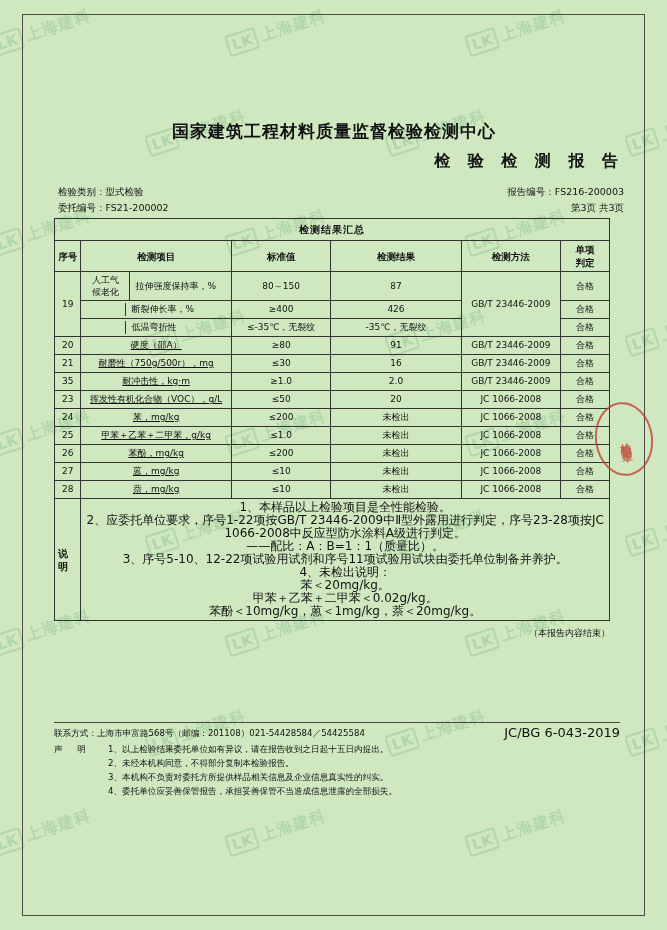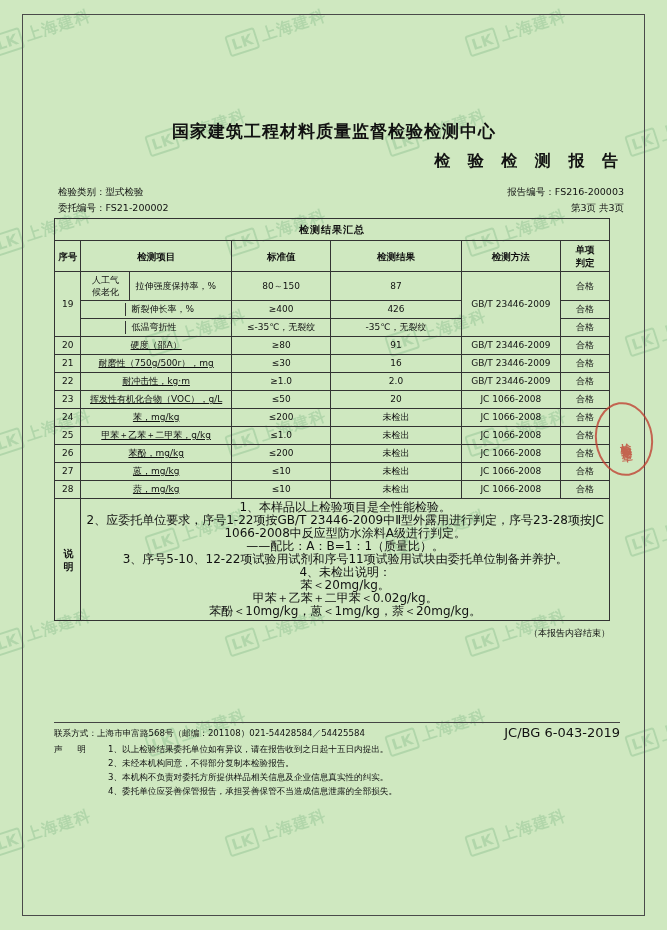--- a/index.html
+++ b/index.html
@@ -75,21 +75,21 @@
   .item-cell{text-align:left;padding-left:8px;text-decoration:underline;}
   .item-split-l{
     width:44px;border-right:1px solid #333;text-align:center;
     font-size:9px;line-height:12px;
   }
   .notes td{
     text-align:left;vertical-align:top;font-size:12px;line-height:14px;
     padding:5px 6px;
   }
   .notes .nlbl{
-    text-align:right;vertical-align:middle;font-size:10px;
+    text-align:left;vertical-align:middle;font-size:10px;
     letter-spacing:4px;font-weight:bold;width:60px;
   }
   .endline{
     text-align:right;font-size:9px;margin:6px 14px 0 0;
   }
   
   .footer{
     position:absolute;left:54px;top:722px;width:566px;z-index:2;font-size:8.6px;
     line-height:14px;
   }
@@ -313,21 +313,21 @@
         </tr>
         <tr>
           <td>21</td>
           <td class="item-cell">耐磨性（750g/500r），mg</td>
           <td>≤30</td>
           <td>16</td>
           <td>GB/T 23446-2009</td>
           <td>合格</td>
         </tr>
         <tr>
-          <td>22</td>
+          <td>35</td>
           <td class="item-cell">耐冲击性，kg·m</td>
           <td>≥1.0</td>
           <td>2.0</td>
           <td>GB/T 23446-2009</td>
           <td>合格</td>
         </tr>
         <tr>
           <td>23</td>
           <td class="item-cell">挥发性有机化合物（VOC），g/L</td>
           <td>≤50</td>

